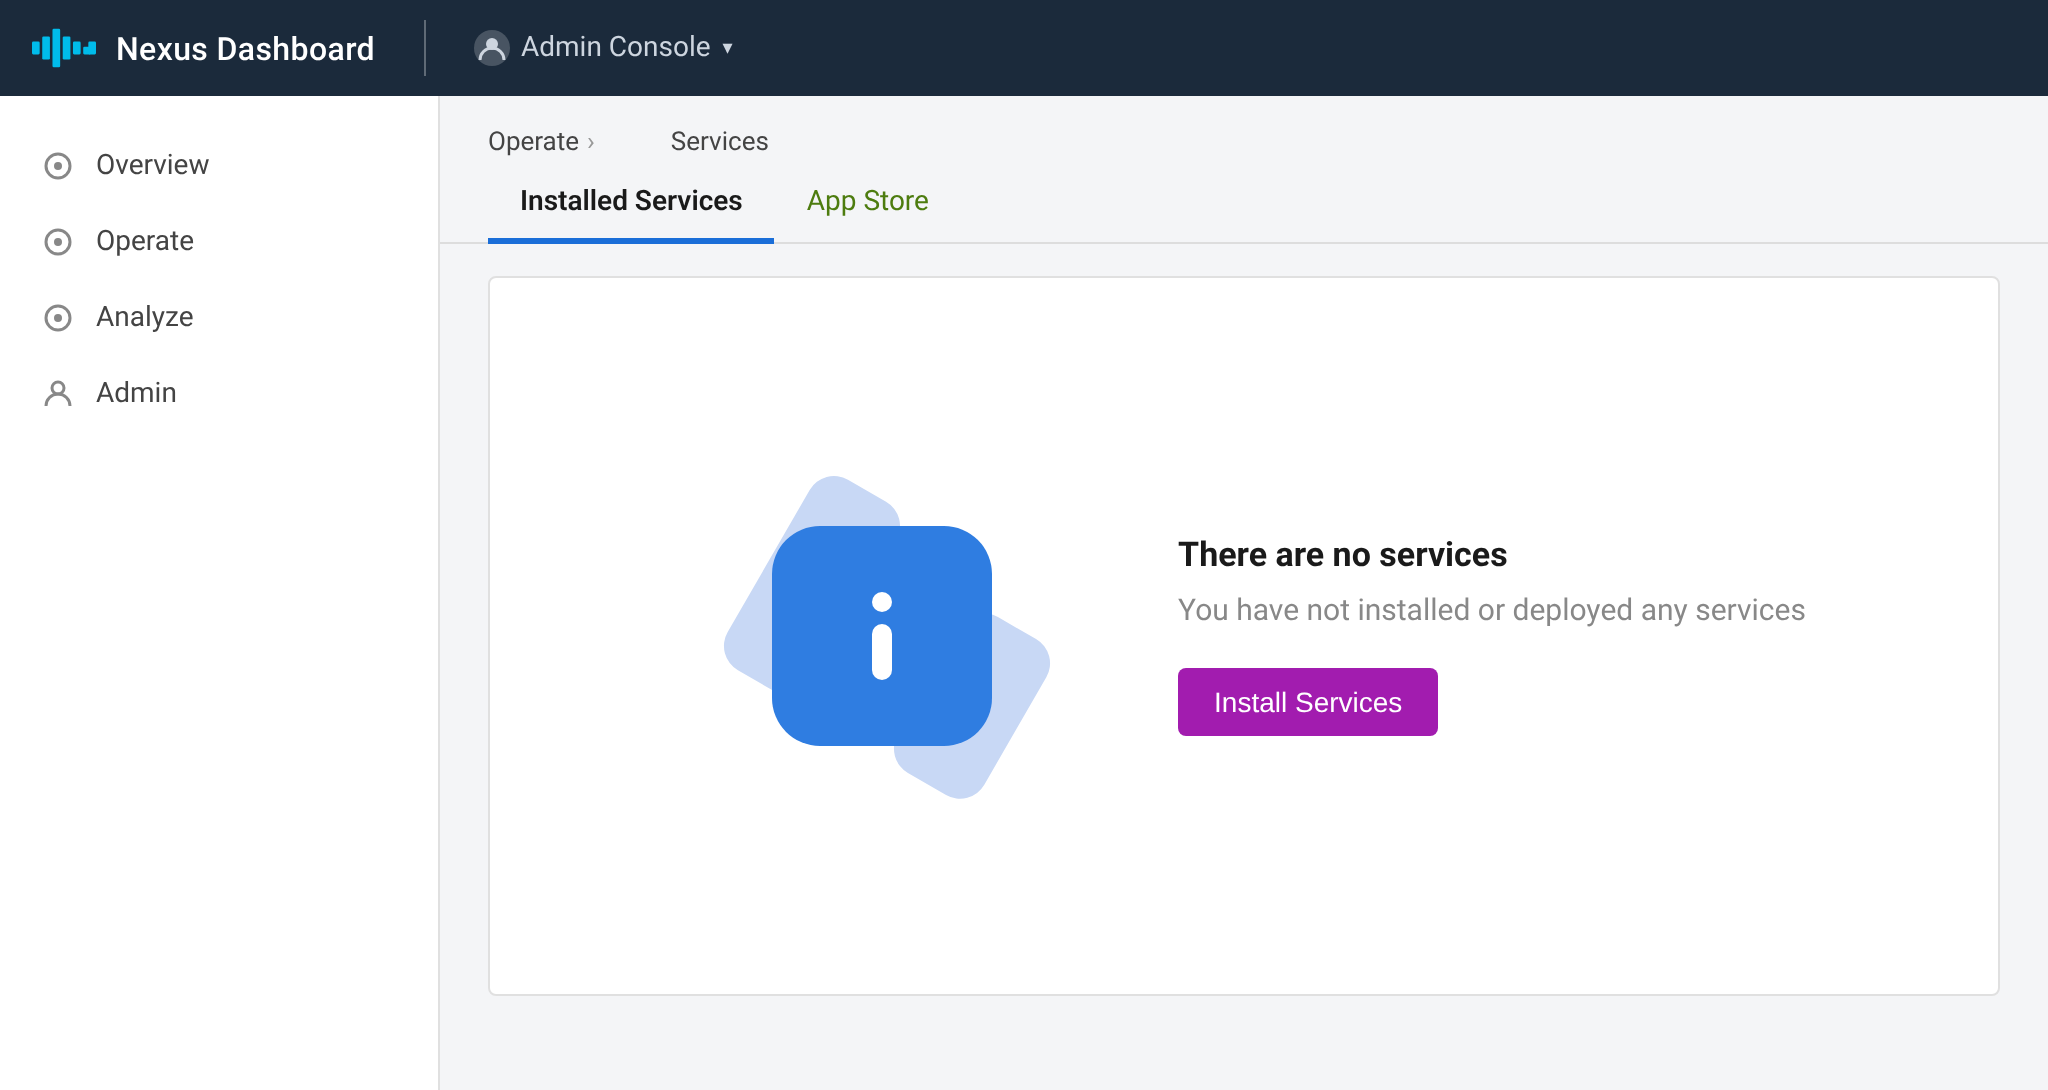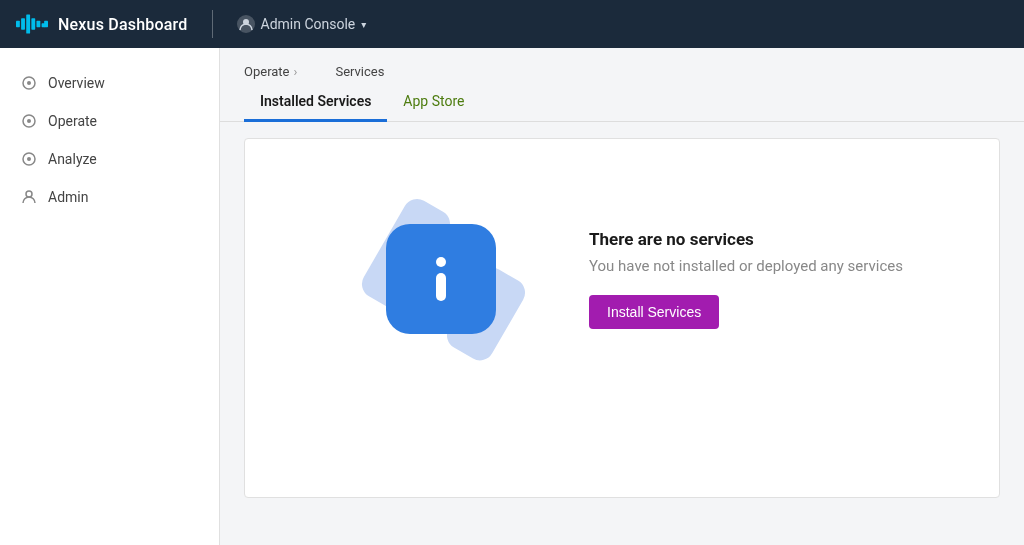--- a/index.html
+++ b/index.html
@@ -151,21 +151,21 @@
     }
 
     
     .content-area {
       margin: 16px 24px;
       background: #fff;
       border: 1px solid #e0e0e0;
       border-radius: 4px;
       min-height: 360px;
       display: flex;
-      align-items: flex-start;
+      align-items: center;
       justify-content: center;
     }
 
     .empty-state {
       display: flex;
       flex-direction: row;
       align-items: center;
       gap: 48px;
       padding: 40px;
     }

